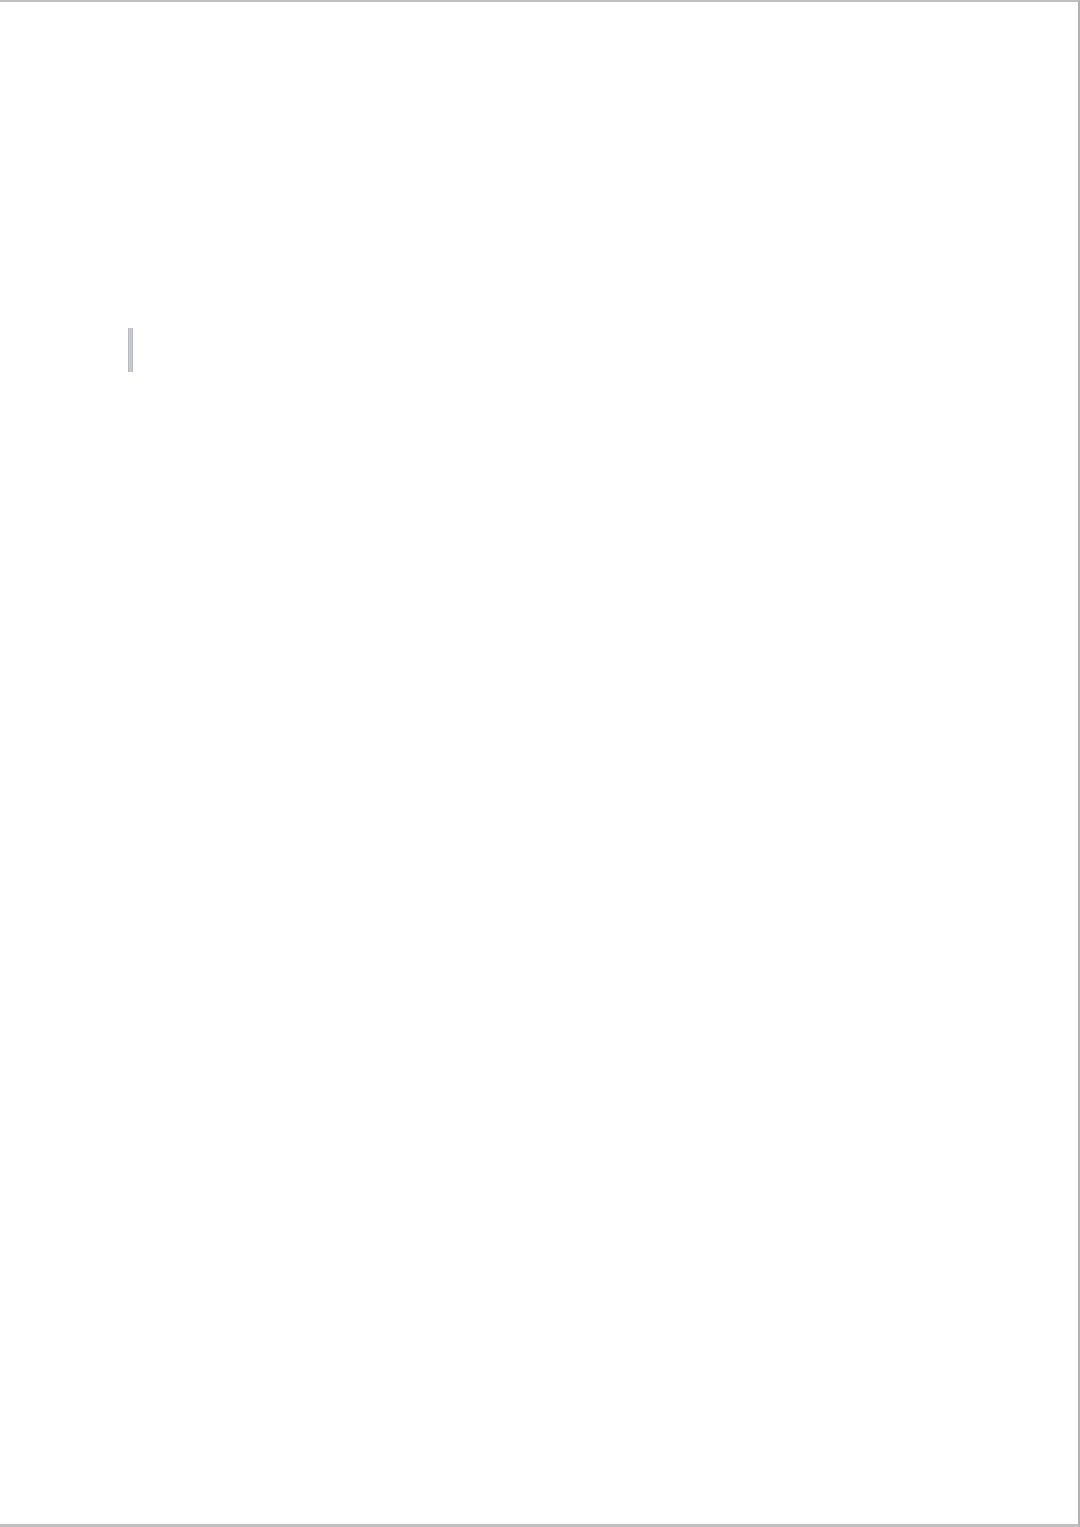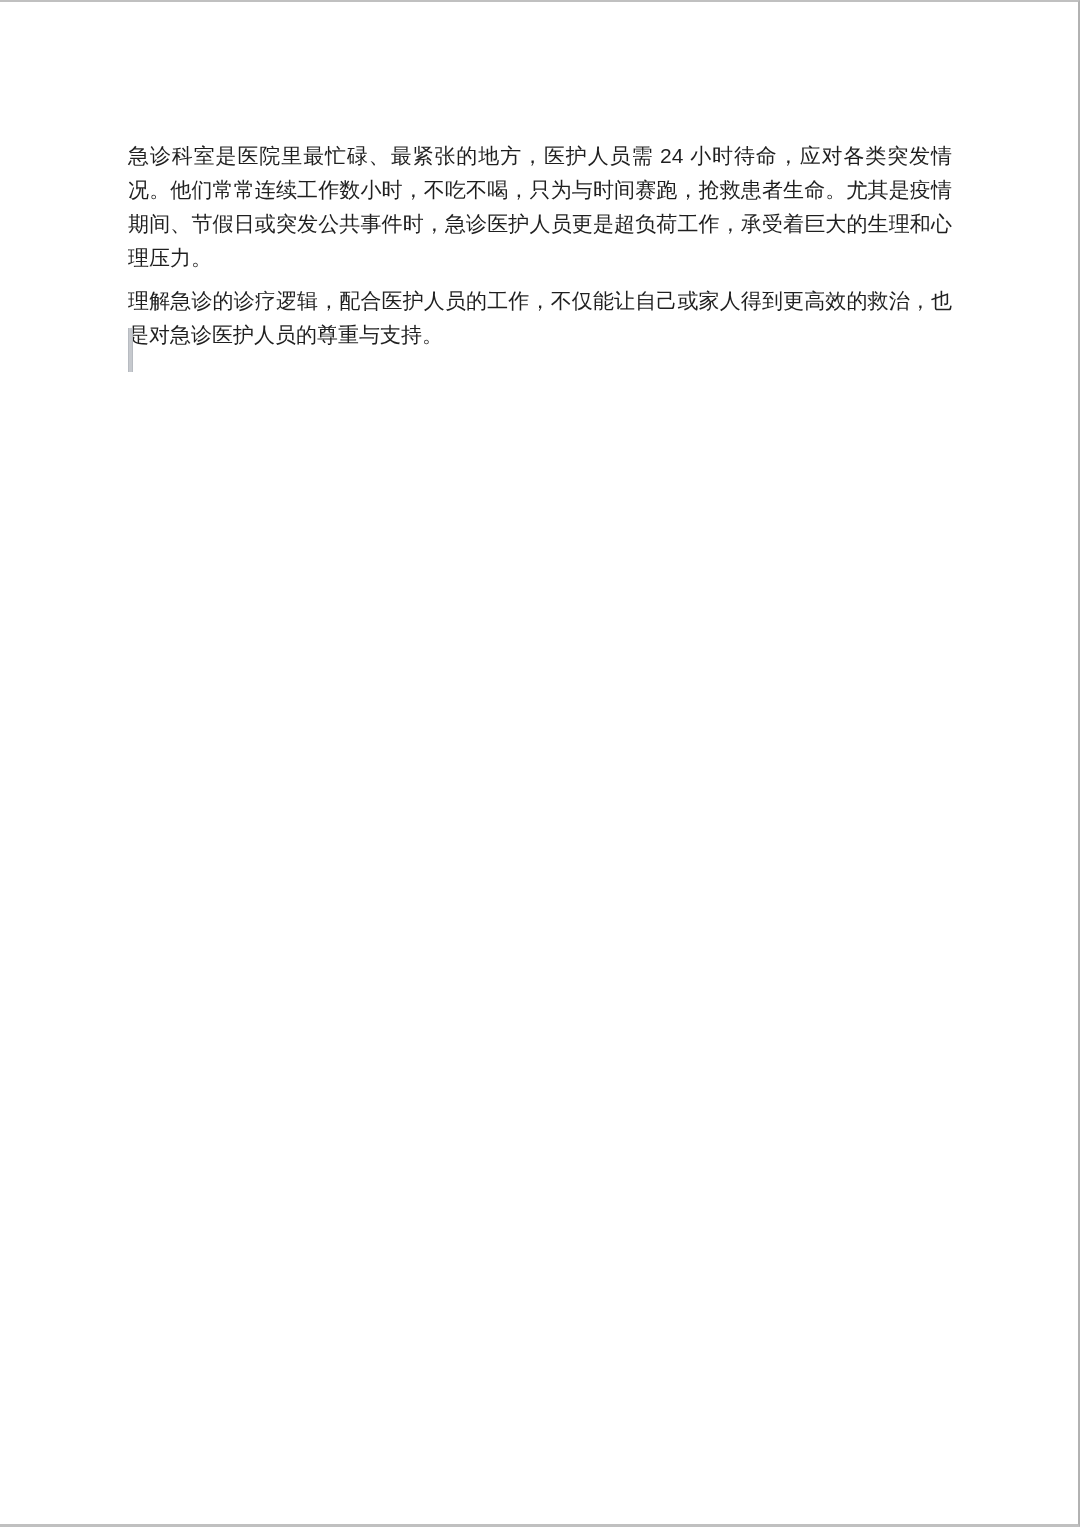--- a/index.html
+++ b/index.html
@@ -42,18 +42,14 @@
     background: #c6c9ce;
     border-left: 1px solid #b7bbc1;
     border-right: 1px solid #b7bbc1;
     box-sizing: border-box;
   }
 </style>
 </head>
 <body>
 
 <div class="page">
-  <div class="doc-content">
-    <p>急诊科室是医院里最忙碌、最紧张的地方，医护人员需 24 小时待命，应对各类突发情况。他们常常连续工作数小时，不吃不喝，只为与时间赛跑，抢救患者生命。尤其是疫情期间、节假日或突发公共事件时，急诊医护人员更是超负荷工作，承受着巨大的生理和心理压力。</p>
-    <p>理解急诊的诊疗逻辑，配合医护人员的工作，不仅能让自己或家人得到更高效的救治，也是对急诊医护人员的尊重与支持。</p>
-  </div>
   <div class="caret"></div>
 </div>
 
 </body></html>

